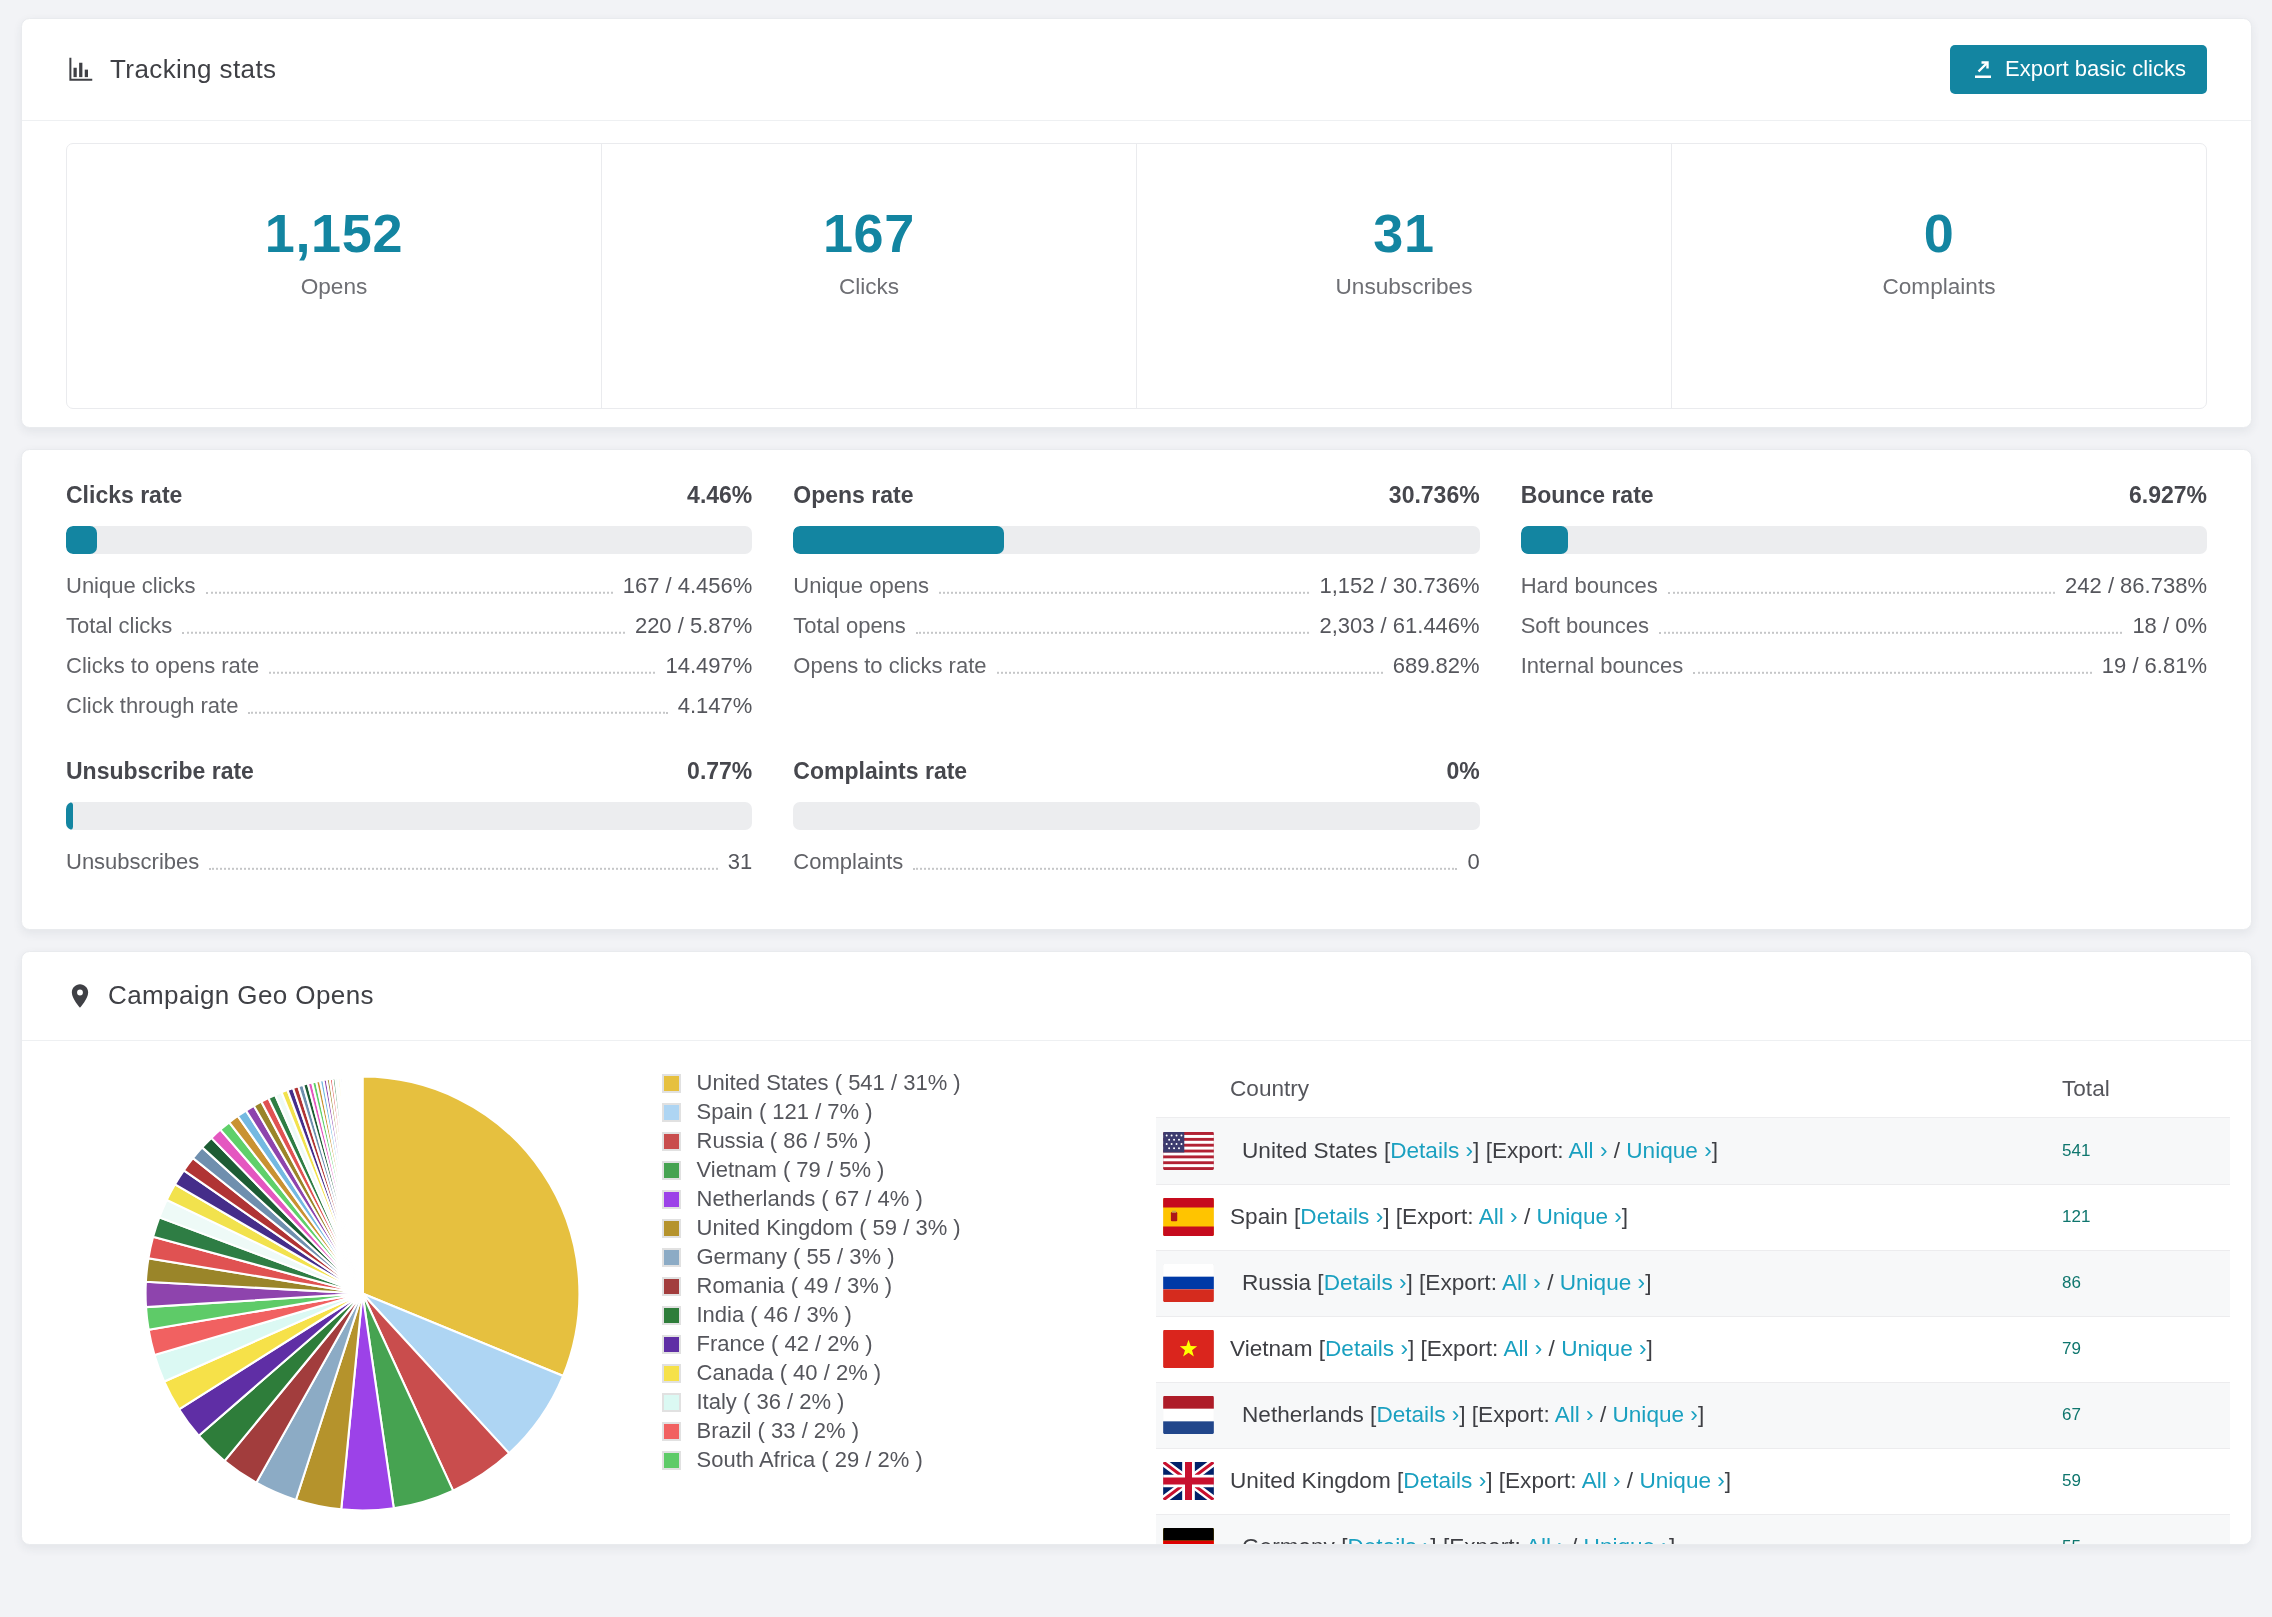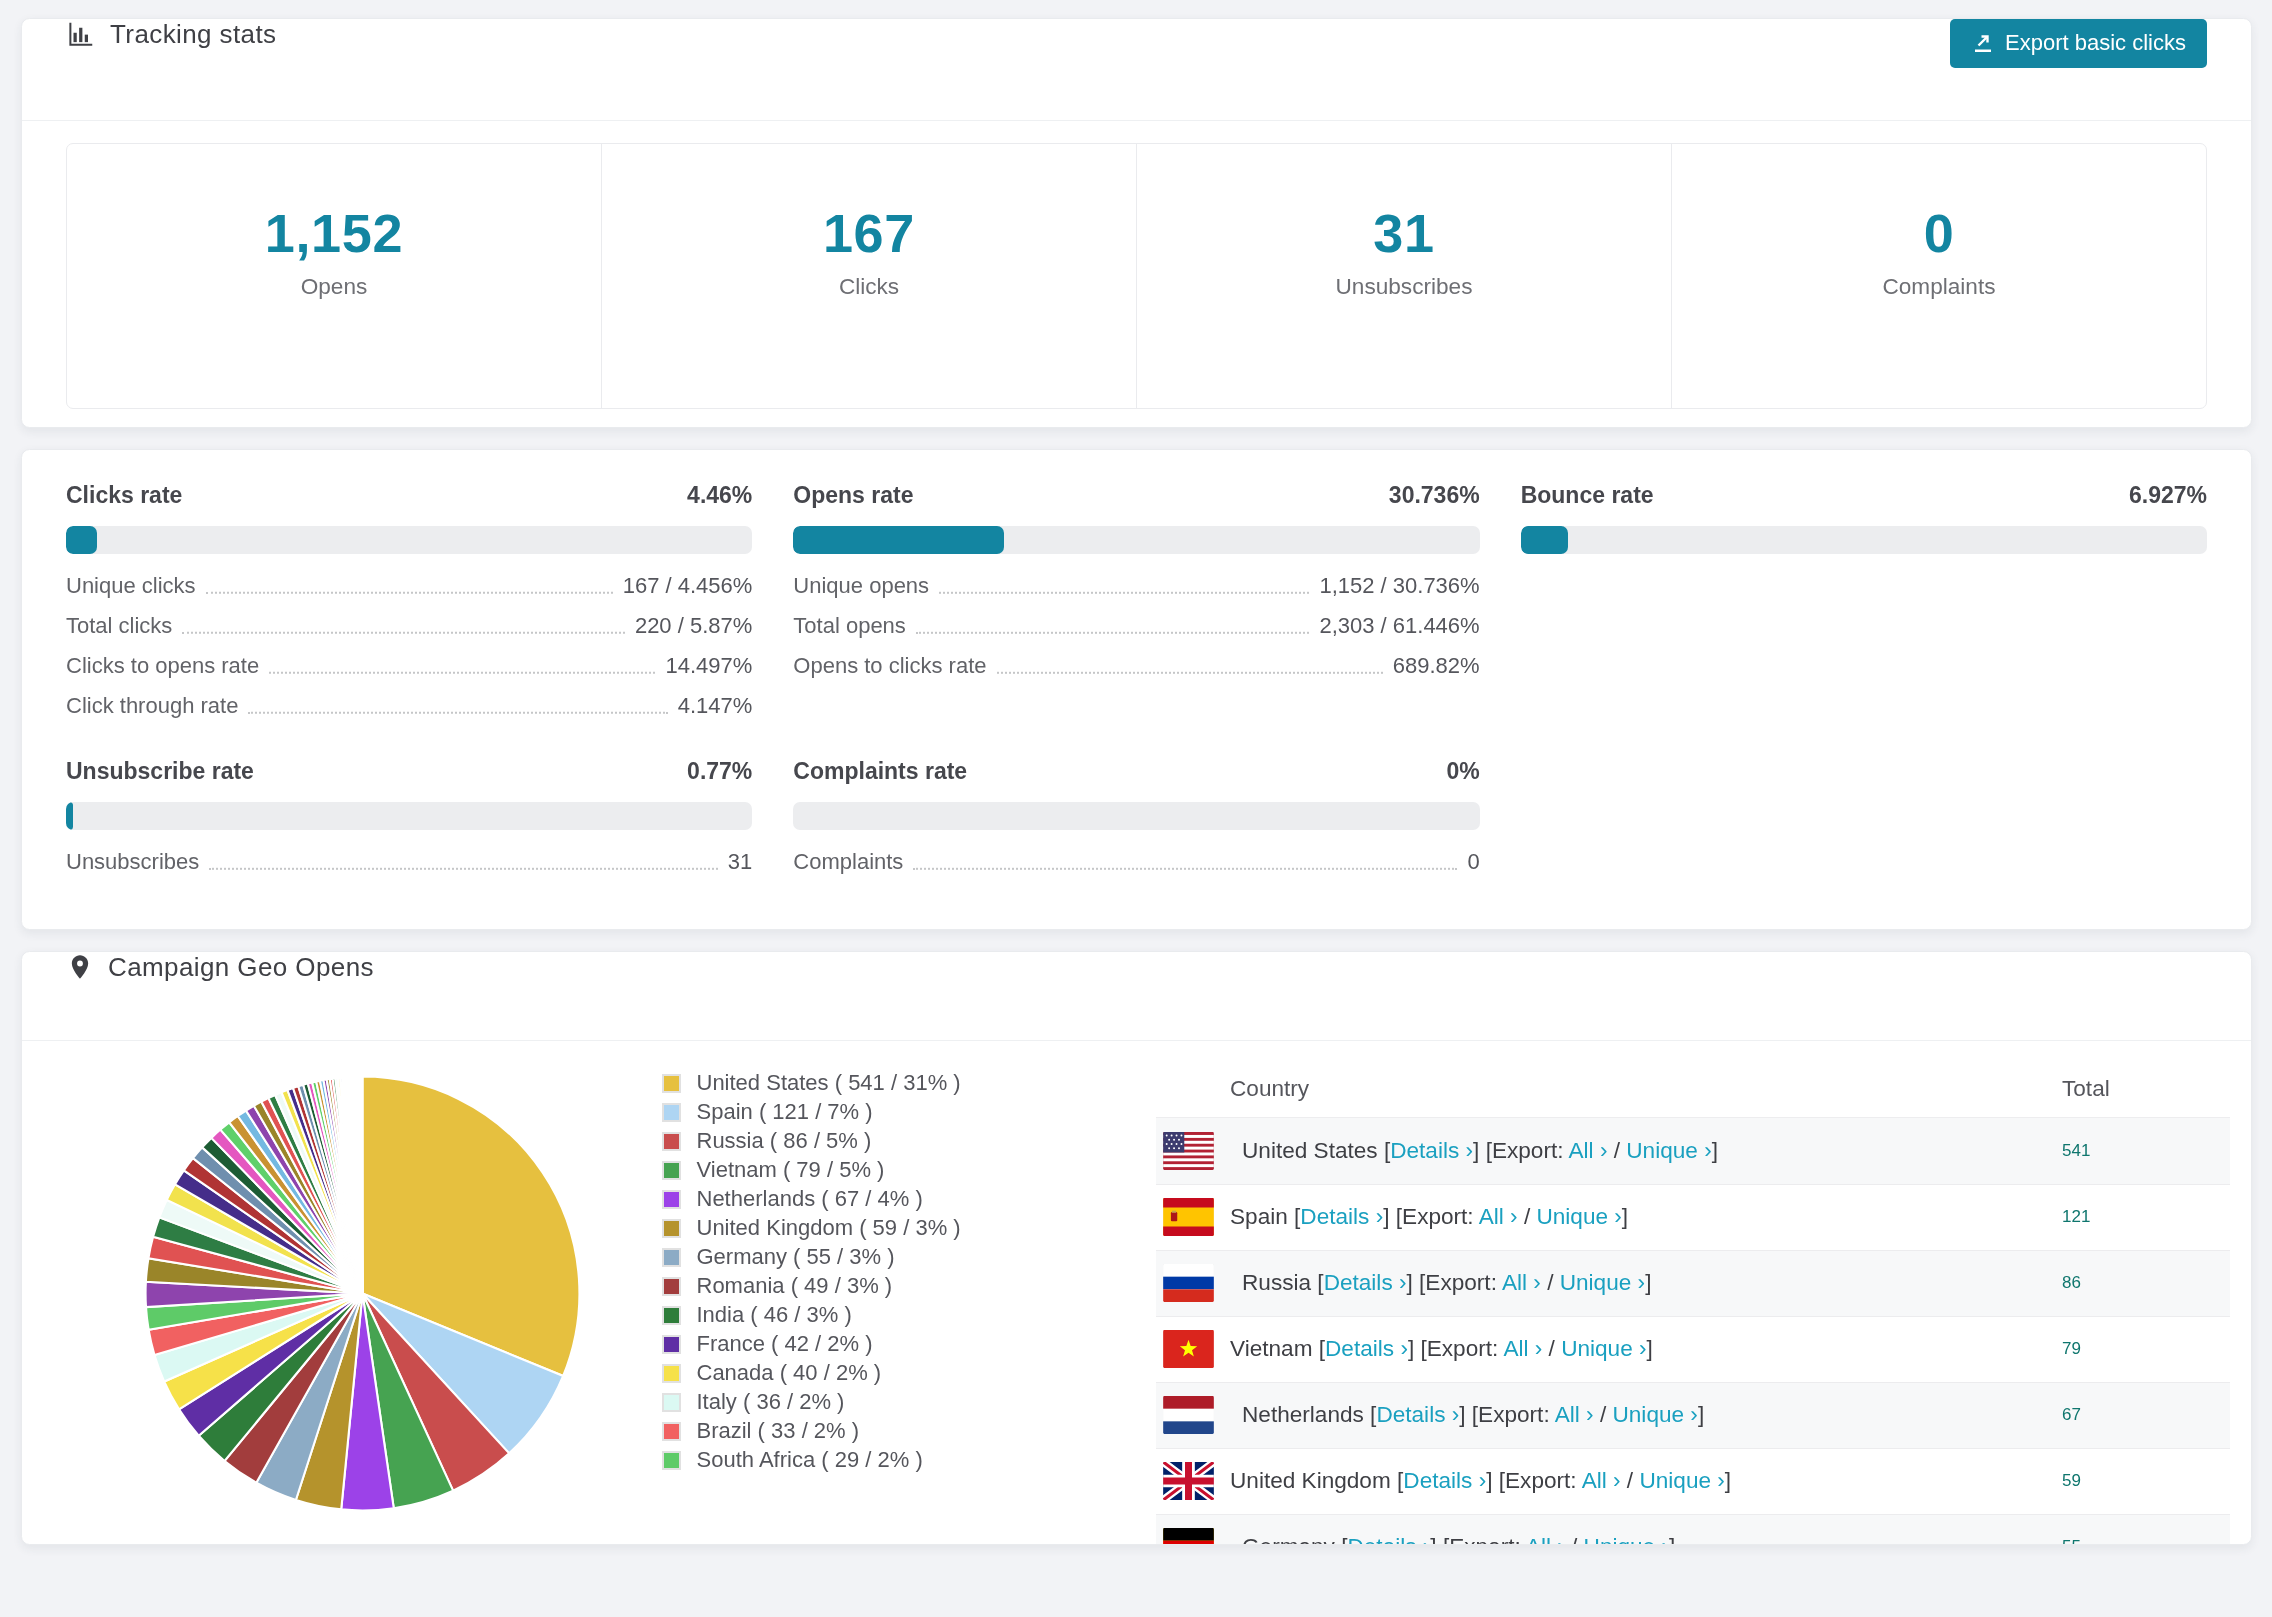--- a/index.html
+++ b/index.html
@@ -11,21 +11,21 @@
   }
   .card {
     background: #fff;
     border: 1.4px solid #e9ebee;
     border-radius: 8.5px;
     box-shadow: 0 3.5px 10px rgba(40,50,70,.07);
     margin: 0 21px;
   }
   .card-header {
     display: flex;
-    align-items: flex-start;
+    align-items: center;
     justify-content: space-between;
     padding: 0 44px;
     height: 101px;
   }
   .card-header.geo { height: 88px; }
   .title-wrap { display: flex; align-items: center; }
   .card-title {
     font-size: 26px;
     font-weight: 500;
     color: #3f4045;
@@ -268,20 +268,37 @@
     </div>
 
     <div>
       <div class="rate-head">
         <span>Bounce rate</span>
         <span>6.927%</span>
       </div>
       <div class="bar">
           <div class="bar-fill" style="width: 6.927%;"></div>
         </div>
+      <div class="rate-rows">
+        <div class="rate-row">
+            <span class="rr-label">Hard bounces</span>
+            <span class="rr-dots"></span>
+            <span class="rr-value">242 / 86.738%</span>
+          </div>
+        <div class="rate-row">
+            <span class="rr-label">Soft bounces</span>
+            <span class="rr-dots"></span>
+            <span class="rr-value">18 / 0%</span>
+          </div>
+        <div class="rate-row">
+            <span class="rr-label">Internal bounces</span>
+            <span class="rr-dots"></span>
+            <span class="rr-value">19 / 6.81%</span>
+          </div>
+      </div>
     </div>
   </div>
 
   <div class="rates-grid row2">
     <div>
       <div class="rate-head">
         <span>Unsubscribe rate</span>
         <span>0.77%</span>
       </div>
       <div class="bar">

